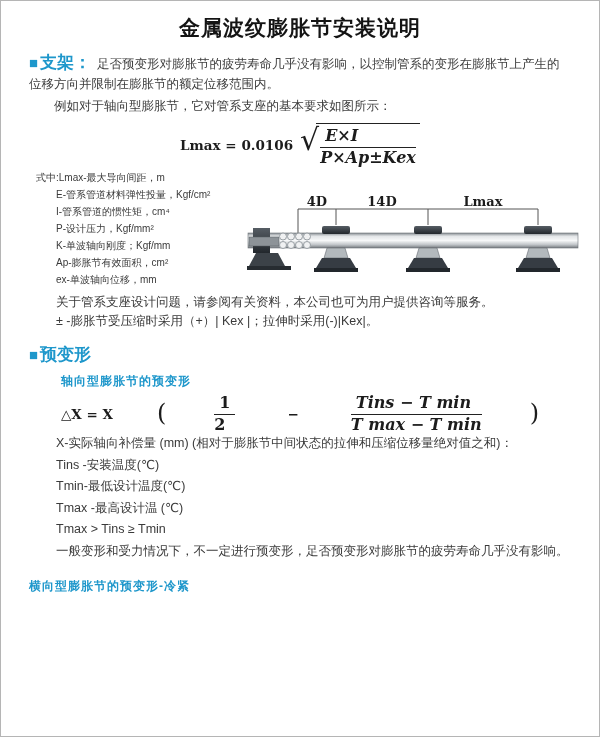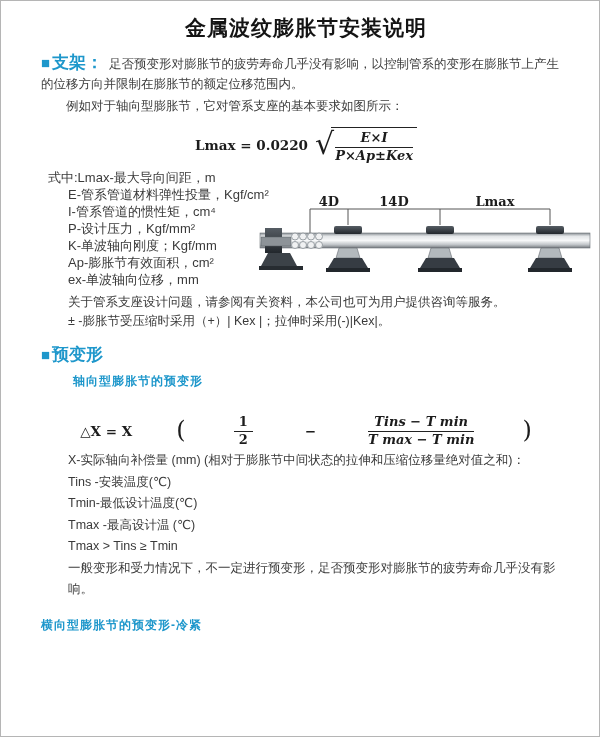--- a/index.html
+++ b/index.html
@@ -1,77 +1,77 @@
 <!DOCTYPE html>
 <html><head>
 <meta charset="utf-8">
 <style>
   html,body{margin:0;padding:0;background:#e8e8e8;}
   .page{
     position:relative;width:600px;height:737px;margin:0 auto;background:#ffffff;
     border:1px solid #b5b5b5;box-sizing:border-box;overflow:hidden;
-    font-family:"Liberation Sans","DejaVu Sans",sans-serif;color:#3a3a3a;padding-left:12px;
+    font-family:"Liberation Sans","DejaVu Sans",sans-serif;color:#3a3a3a;
   }
   .title{
     margin:14px 0 0;text-align:center;font-size:21px;font-weight:bold;color:#141414;
     letter-spacing:1px;line-height:26px;
   }
   .sec-heading{font-size:17px;font-weight:bold;color:#1e97cb;}
   .marker{font-size:15px;margin-right:2px;color:#1e97cb;}
   p{margin:0;}
   .body-text{font-size:12.5px;line-height:19px;color:#3c3c3c;}
   .support-para{margin:12px 28px 0;line-height:20px;}
   .support-para .sec-heading{margin-right:6px;}
   .example-para{margin:3px 28px 12px;text-indent:2em;}
   
   .formula{
     display:flex;justify-content:center;align-items:center;
     font-family:"DejaVu Serif","Liberation Serif",serif;font-weight:bold;color:#1c1c1c;
     font-size:13.5px;
   }
   .formula-1{margin-top:6px;height:34px;}
-  .frac{display:inline-flex;flex-direction:column;text-align:center;line-height:1.15;font-size:13px;vertical-align:middle;}
+  .frac{display:inline-flex;flex-direction:column;line-height:1.15;font-size:16px;vertical-align:middle;}
   .frac .num{border-bottom:1.3px solid #222;padding:0 5px 1px;}
   .frac .den{padding-top:1px;}
   .it{font-style:italic;}
   .sqrt{display:inline-flex;align-items:flex-start;margin-left:7px;}
   .sqrt-sign{font-size:30px;font-weight:400;line-height:0.9;margin-right:-3px;transform:translateY(3px);}
   .sqrt-body{border-top:1.6px solid #222;padding:3px 4px 0;}
   
   .defs-wrap{position:relative;margin:7px 0 0 35px;height:122px;}
-  .def-line{font-size:13px;line-height:17px;white-space:nowrap;}
+  .def-line{font-size:10px;line-height:17px;white-space:nowrap;}
   .def-line.indent{padding-left:20px;}
   .diagram{position:absolute;left:208px;top:26px;}
   .note-line{margin:4px 28px 0 55px;font-size:12.5px;line-height:15px;}
   
   .predeform-heading{margin:14px 0 0 28px;}
   .predeform-para{margin:5px 28px 0;text-indent:2em;line-height:19.5px;}
   .sub-heading{font-size:12px;font-weight:bold;color:#1e97cb;letter-spacing:1px;}
   .axial-heading{margin:7px 0 0 60px;}
-  .formula-2{margin-top:24px;height:34px;gap:44px;}
+  .formula-2{margin-top:7px;height:34px;gap:44px;}
   .paren{font-size:24px;font-weight:400;transform:translateY(-1px);}
   .f-gap{margin:0 4px;}
   .explain-para{margin:2px 28px 0;text-indent:2em;line-height:19.5px;}
   .t-lines{margin:2px 28px 16px;}
   .t-line{padding-left:27px;font-size:12.5px;line-height:21.5px;}
   .lateral-heading{margin:3px 0 0 28px;}
 </style>
 </head>
 <body>
 
 <div class="page">
 
   <h1 class="title">金属波纹膨胀节安装说明</h1>
 
   <p class="support-para body-text"><span class="sec-heading"><span class="marker">■</span><span>支架：</span></span><span>足否预变形对膨胀节的疲劳寿命几乎没有影响，以控制管系的变形在膨胀节上产生的位移方向并限制在膨胀节的额定位移范围内。</span></p>
 
   <p class="example-para body-text">例如对于轴向型膨胀节，它对管系支座的基本要求如图所示：</p>
 
   <div class="formula formula-1">
-    <span>Lmax = 0.0220</span>
+    <span>Lmax = 0.0106</span>
     <span class="sqrt">
       <span class="sqrt-sign">√</span>
       <span class="sqrt-body">
         <span class="frac it">
           <span class="num">E×I</span>
           <span class="den">P×Ap±Kex</span>
         </span>
       </span>
     </span>
   </div>

